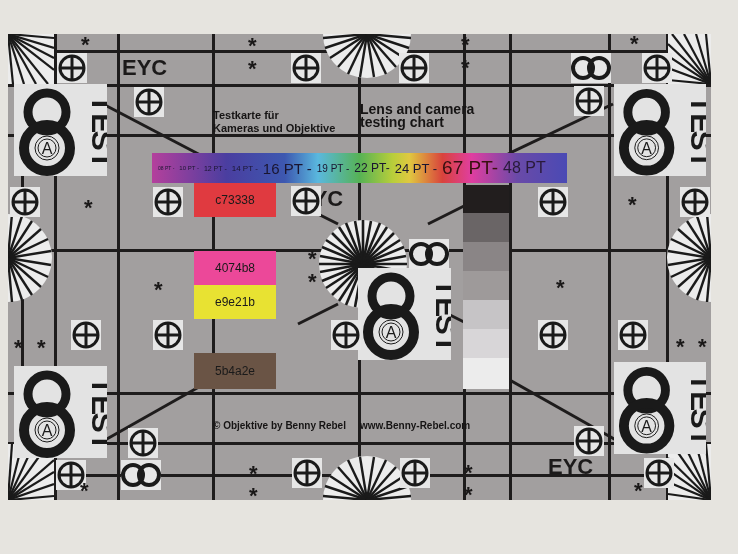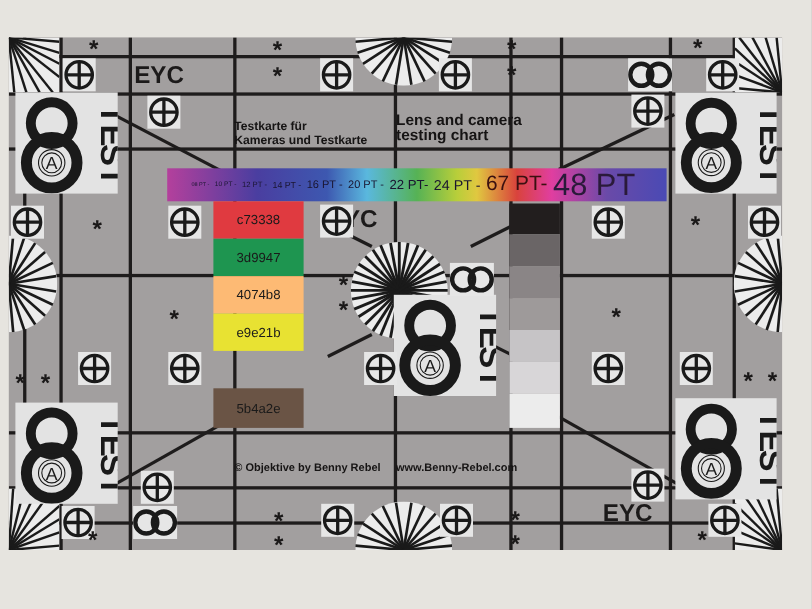--- a/index.html
+++ b/index.html
@@ -8,23 +8,23 @@
   .hl{position:absolute;height:3px;background:#1e1c1c;}
   .vl{position:absolute;width:3px;background:#1e1c1c;}
   .abs{position:absolute;}
   .txt{position:absolute;color:#161414;font-weight:bold;text-align:left;white-space:nowrap;}
   .eyc{font-size:22px;font-weight:bold;color:#1c1a1a;position:absolute;text-align:center;}
   .star{position:absolute;font-size:22px;font-weight:bold;color:#1a1818;line-height:1;}
   .tmark{position:absolute;width:30px;height:30px;background:#e6e6e6;}
   .tmark svg{width:100%;height:100%;display:block;}
   .bigmark{position:absolute;background:#e3e3e3;}
   .bigmark svg{width:100%;height:100%;display:block;}
-  .ribbon{position:absolute;left:144px;top:119px;width:454px;height:30px;
+  .ribbon{position:absolute;left:144px;top:119px;width:415px;height:30px;
     background:linear-gradient(90deg,#b4409c 0%,#4a3ea0 18%,#3d58b0 32%,#5ab8de 40%,#56b255 50%,#b8ce3a 58%,#e0c840 62%,#d9433c 70%,#e03ea0 77%,#6a4aa8 88%,#4a4ab4 100%);
-    display:flex;align-items:center;padding-left:22px;box-sizing:border-box;color:#1a1530;}
+    display:flex;align-items:center;padding-left:6px;box-sizing:border-box;color:#1a1530;}
   .ribbon span{margin-right:5px;white-space:nowrap;}
   .swatch{position:absolute;left:186px;width:82px;display:flex;align-items:center;justify-content:center;font-weight:normal;font-size:12px;color:#1a1a1a;}
   .gray{position:absolute;left:455px;width:46px;}
   .fan svg{display:block;width:100%;height:100%;}
 </style>
 </head>
 <body>
 
 <div class="chart">
 
@@ -54,47 +54,46 @@
       <line x1="615" y1="410" x2="500" y2="345"></line>
       <line x1="290" y1="170" x2="330" y2="190"></line>
       <line x1="460" y1="170" x2="420" y2="190"></line>
       <line x1="290" y1="290" x2="330" y2="270"></line>
       <line x1="460" y1="290" x2="420" y2="270"></line>
     </g>
   </svg>
 
   <div class="txt" style="left:205px;top:75px;width:145px;font-size:11px;line-height:13px;">
     <div>Testkarte für</div>
-    <div>Kameras und Testkarte</div>
+    <div>Kameras und Objektive</div>
   </div>
   <div class="txt" style="left:352px;top:69px;width:103px;font-size:14px;line-height:13px;">
     <div>Lens and camera</div>
     <div>testing chart</div>
   </div>
 
   <div class="eyc" style="left:114px;top:21px;">EYC</div>
   <div class="eyc" style="left:290px;top:152px;">EYC</div>
   <div class="eyc" style="left:540px;top:420px;">EYC</div>
 
   <div class="ribbon">
     <span style="font-size:5px">08 PT -</span>
     <span style="font-size:6px">10 PT -</span>
     <span style="font-size:7px">12 PT -</span>
     <span style="font-size:8px">14 PT -</span>
-    <span style="font-size:10px">16 PT -</span>
-    <span style="font-size:10px">20 PT -</span>
+    <span style="font-size:15px">16 PT -</span>
+    <span style="font-size:10px">19 PT -</span>
     <span style="font-size:12px">22 PT-</span>
     <span style="font-size:13px">24 PT -</span>
     <span style="font-size:19px;color:#3a1010">67 PT-</span>
-    <span style="font-size:28px;color:#2a1a3a">48 PT</span>
+    <span style="font-size:16px;color:#2a1a3a">48 PT</span>
   </div>
 
   <div class="swatch" style="top:149px;height:34px;background:#e03a40;">c73338</div>
-  <div class="swatch" style="top:183px;height:34px;background:#1e9550;">3d9947</div>
-  <div class="swatch" style="top:217px;height:34px;background:#fdba74;">4074b8</div>
+  <div class="swatch" style="top:217px;height:34px;background:#ec4899;">4074b8</div>
   <div class="swatch" style="top:251px;height:34px;background:#e8e232;">e9e21b</div>
   <div class="swatch" style="top:319px;height:36px;background:#6a5445;">5b4a2e</div>
 
   <div class="gray" style="top:151px;height:28px;background:#221e1e;"></div>
   <div class="gray" style="top:179px;height:29px;background:#6a6566;"></div>
   <div class="gray" style="top:208px;height:29px;background:#8a8586;"></div>
   <div class="gray" style="top:237px;height:29px;background:#9e9a9a;"></div>
   <div class="gray" style="top:266px;height:29px;background:#c6c4c6;"></div>
   <div class="gray" style="top:295px;height:29px;background:#d8d6d8;"></div>
   <div class="gray" style="top:324px;height:31px;background:#ececec;"></div>

